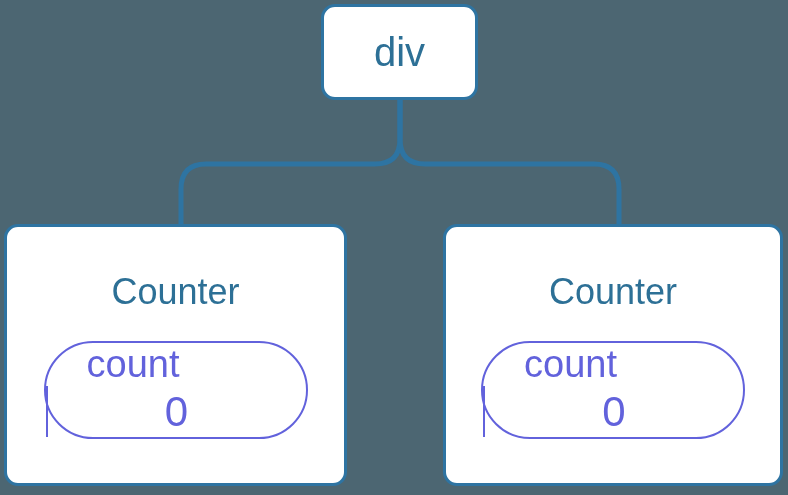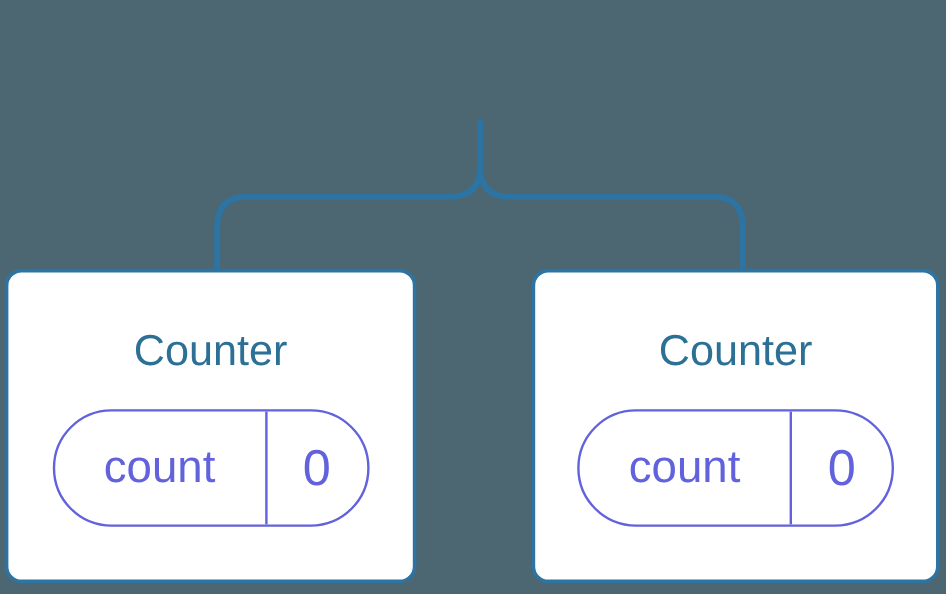--- a/index.html
+++ b/index.html
@@ -70,20 +70,21 @@
   }
   .state-pill {
     margin-top: 29px;
     width: 264px;
     height: 98px;
     border: 2px solid var(--state-purple);
     border-radius: 49px;
     display: flex;
     color: var(--state-purple);
     background: var(--card-background);
+    flex-direction: column;
   }
   .state-key {
     width: 175px;
     display: flex;
     align-items: center;
     justify-content: center;
     font-size: 38px;
   }
   .state-value {
     flex: 1;
@@ -92,20 +93,23 @@
     justify-content: center;
     border-left: 2px solid var(--state-purple);
     font-size: 42px;
   }
 </style>
 </head>
 <body>
 
 <div class="stage">
 
+  <div class="root-node">
+    <span>div</span>
+  </div>
 
   <svg class="connectors" width="788" height="495" viewBox="0 0 788 495">
     <path d="M400,100 L400,139 Q400,164 375,164 L206,164 Q181,164 181,189 L181,231"></path>
     <path d="M400,100 L400,139 Q400,164 425,164 L594,164 Q619,164 619,189 L619,231"></path>
   </svg>
 
   <div class="card card-left">
     <div class="card-title">Counter</div>
     <div class="state-pill">
       <div class="state-key">count</div>

